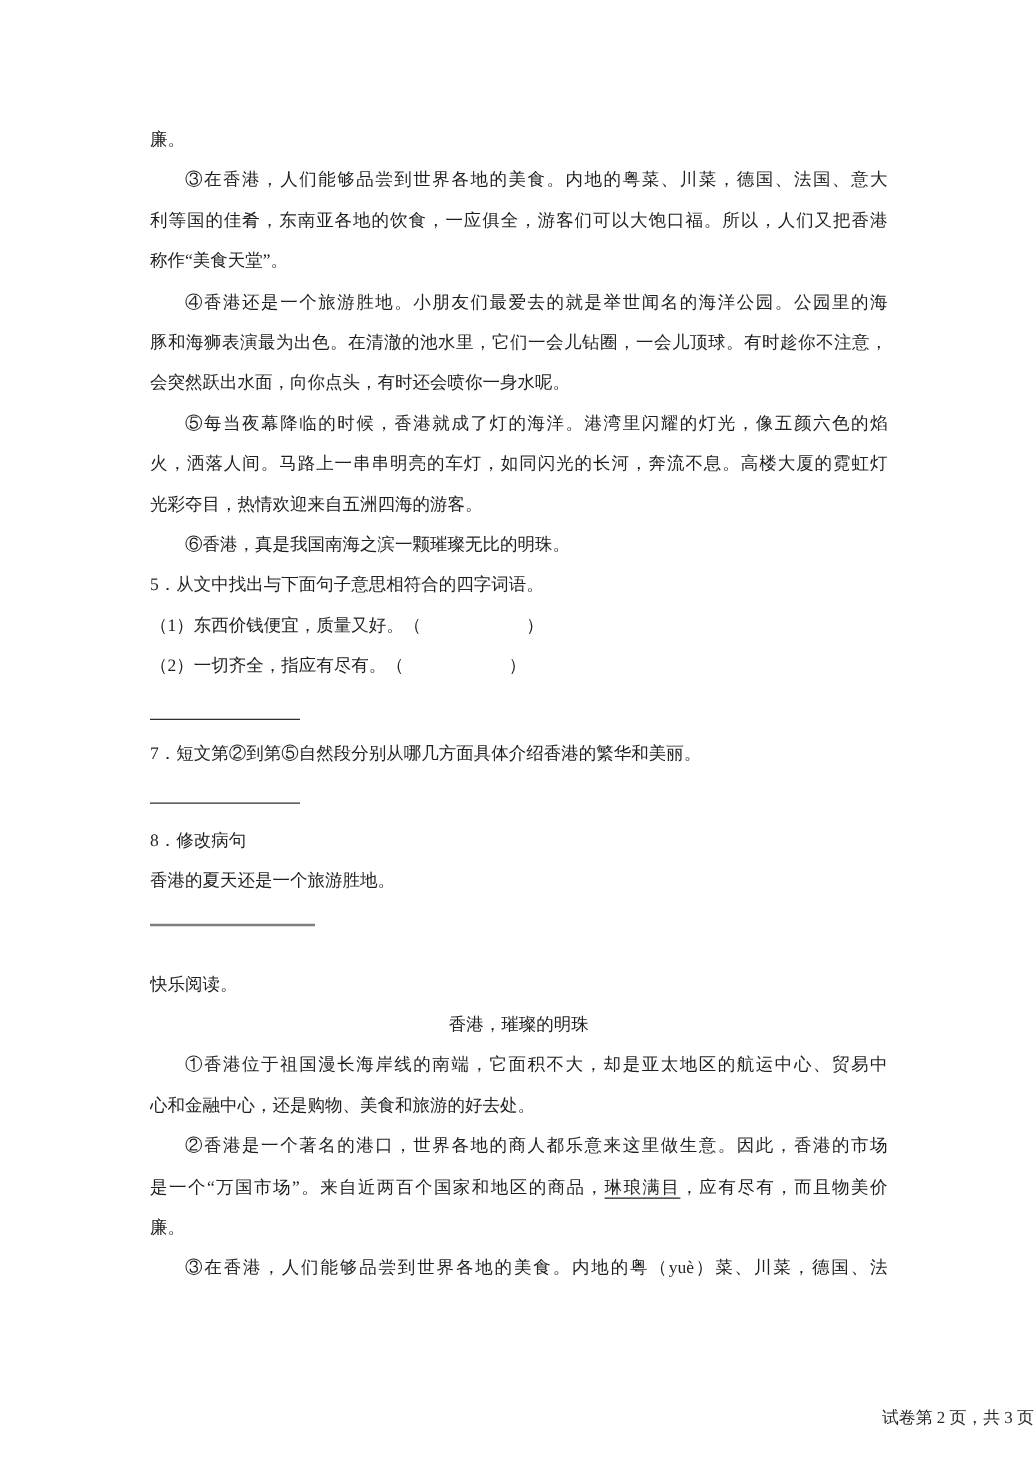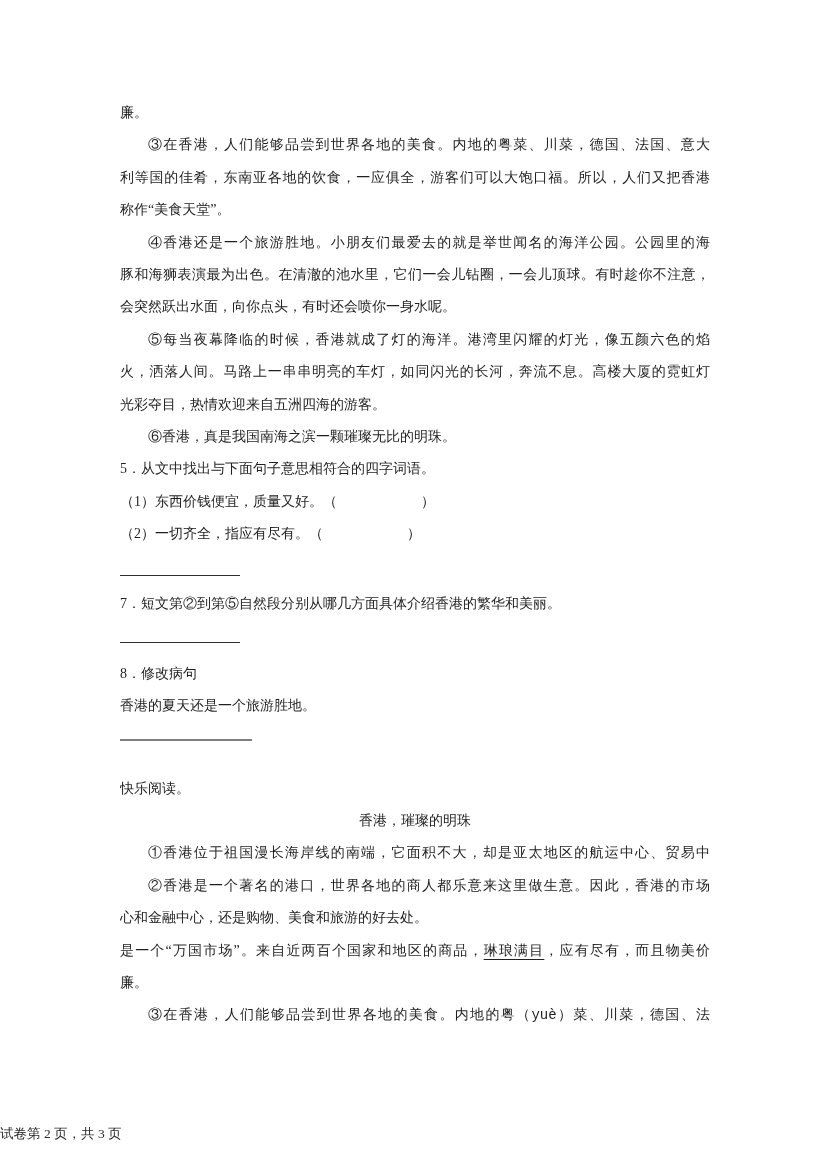--- a/index.html
+++ b/index.html
@@ -23,21 +23,21 @@
     line-height: 32.4px;
     height: 32.4px;
     overflow: hidden;
     white-space: pre-wrap;
   }
   
   .fill {
     text-align: justify;
     text-align-last: justify;
   }
-  .ind { text-indent: 2em; font-family: Liberation Mono, monospace; }
+  .ind { text-indent: 2em; }
   .ctr { text-align: left; text-align-last: center; }
   
   .rule {
     width: 120px;
     height: 0;
     border-top: 1.5px solid #2e2e2e;
   }
   .rule-a { margin-top: 25px; margin-bottom: 12px; }
   .rule-b { margin-top: 21px; margin-bottom: 15px; }
   .rule-c {
@@ -49,21 +49,21 @@
   .uphrase {
     text-decoration: underline;
     text-underline-offset: 4px;
     font-family: Liberation Serif, serif;
   }
   .footer {
     position: absolute;
     left: 0;
     right: 0;
     bottom: 26px;
-    text-align: left;
+    text-align: right;
     font-size: 13.5px;
     color: #2a2a2a;
     font-family: "Liberation Serif", "DejaVu Serif", serif;
   }
 </style>
 </head>
 <body>
 
 <div class="page">
 
@@ -91,21 +91,21 @@
 
   <div class="ln">8．修改病句</div>
   <div class="ln">香港的夏天还是一个旅游胜地。</div>
 
   <div class="rule rule-c"></div>
 
   <div class="ln sec2-gap">快乐阅读。</div>
   <div class="ln ctr">香港，璀璨的明珠</div>
 
   <div class="ln fill ind">①香港位于祖国漫长海岸线的南端，它面积不大，却是亚太地区的航运中心、贸易中</div>
+  <div class="ln">心和金融中心，还是购物、美食和旅游的好去处。</div>
   <div class="ln fill ind">②香港是一个著名的港口，世界各地的商人都乐意来这里做生意。因此，香港的市场</div>
-  <div class="ln">心和金融中心，还是购物、美食和旅游的好去处。</div>
   <div class="ln fill"><span>是一个“万国市场”。来自近两百个国家和地区的商品，</span><span class="uphrase">琳琅满目</span><span>，应有尽有，而且物美价</span></div>
   <div class="ln">廉。</div>
   <div class="ln fill ind">③在香港，人们能够品尝到世界各地的美食。内地的粤（yuè）菜、川菜，德国、法</div>
 
   <div class="footer">试卷第 2 页，共 3 页</div>
 
 </div>
 
 </body></html>

